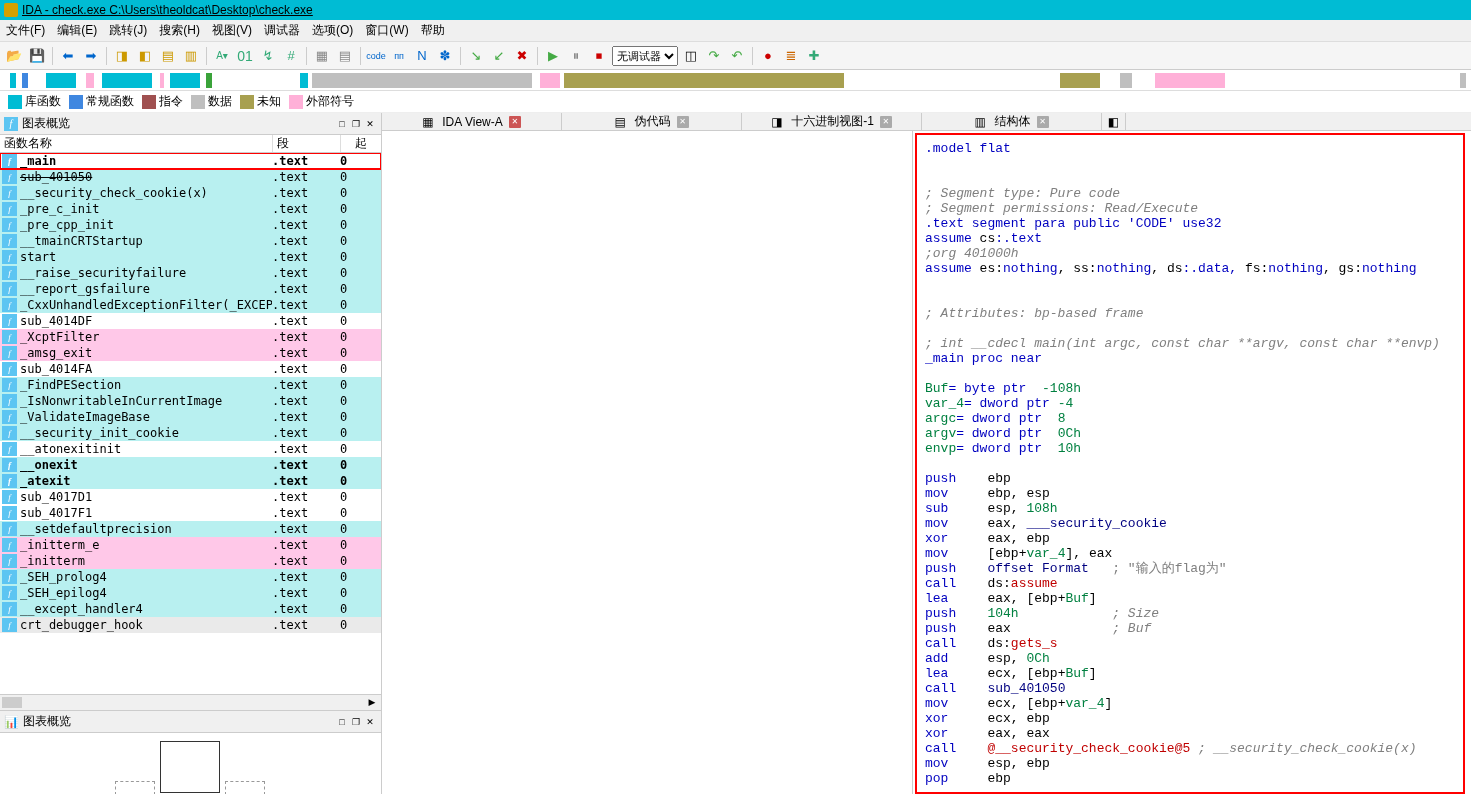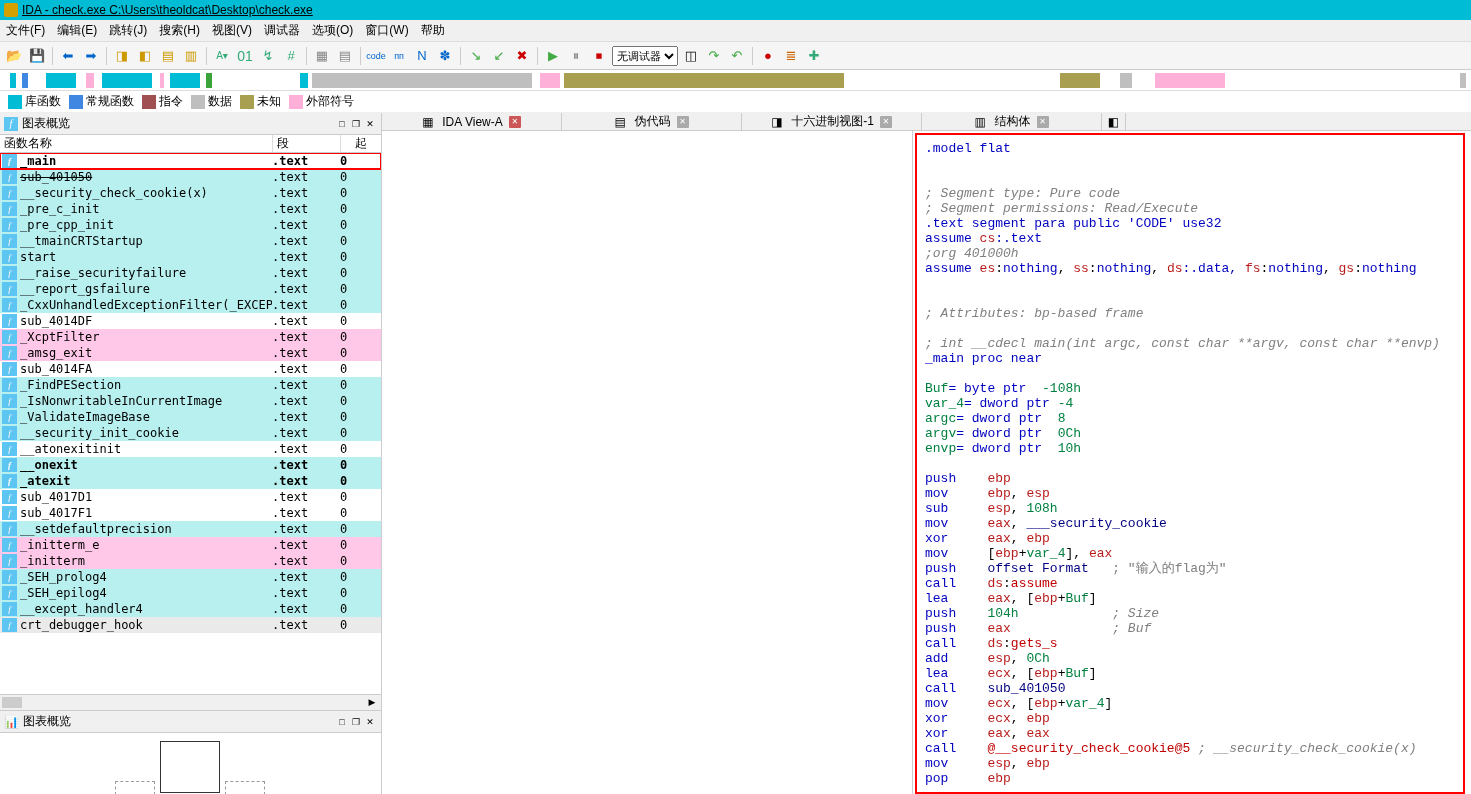--- a/index.html
+++ b/index.html
@@ -48,21 +48,21 @@
 .tab .tico { width: 14px; height: 14px; display: inline-block; }
 .tab .xbtn { width: 12px; height: 12px; background: #c55; color: #fff; font-size: 8px; text-align: center; line-height: 12px; border-radius: 1px; }
 .tab .xbtn.gray { background: #aaa; }
 .disasm { flex: 1; overflow: auto; font-family: Consolas, "Courier New", monospace; font-size: 13px; padding: 6px 8px; white-space: pre; border: 2px solid red; margin: 2px 6px 4px 2px; line-height: 15px; }
 .c-dir { color: #0000c0; }
 .c-cmt { color: #808080; font-style: italic; }
 .c-kw  { color: #0000c0; }
 .c-op  { color: #0000c0; }
 .c-var { color: #008040; }
 .c-num { color: #008040; }
-.c-reg { color: #b91c1c; }
+.c-reg { color: #000000; }
 .c-id  { color: #000080; }
 .c-str { color: #808080; }
 .c-call{ color: #c00000; }
 .bg-cyan { background: #b8f0f0; }
 .bg-pink { background: #ffc8e8; }
 .bg-gray { background: #eaeaea; }
 .leftview { flex:1; background:#fff; }
 </style>
 </head>
 <body>

